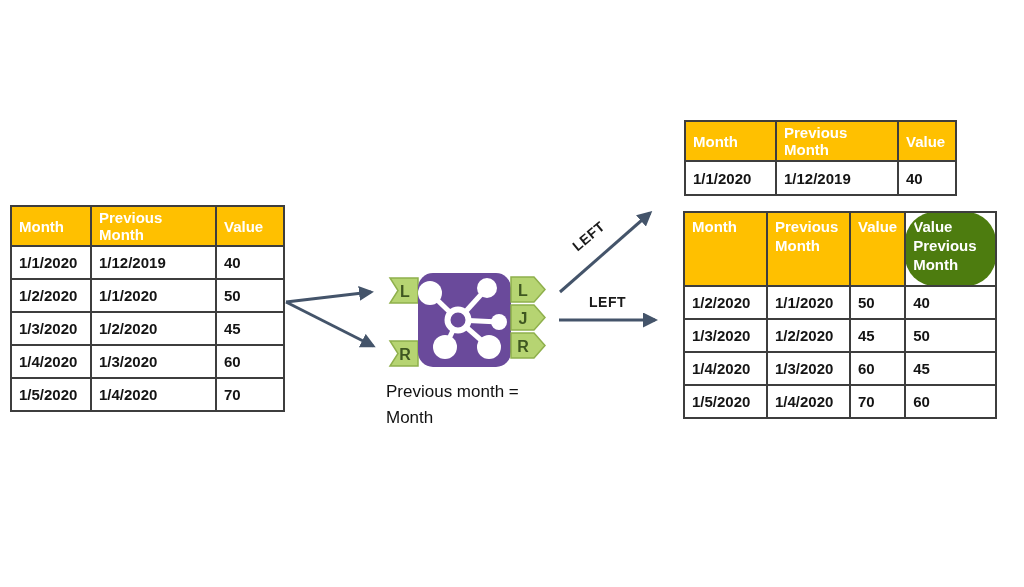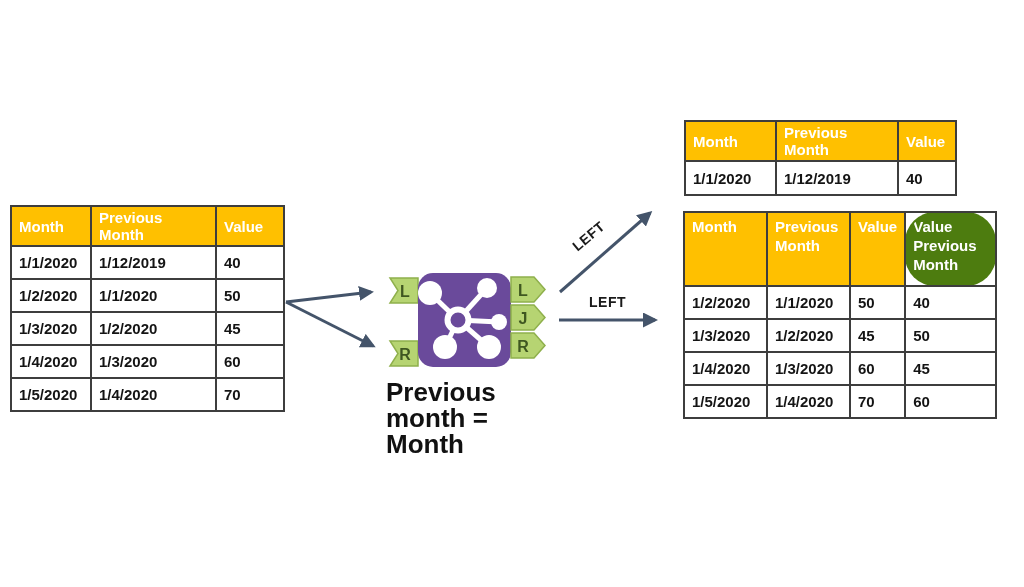--- a/index.html
+++ b/index.html
@@ -63,23 +63,23 @@
     transform: rotate(-40deg);
   }
   #join-arrow-label {
     left: 589px; top: 294px;
   }
   #tool-svg { position: absolute; left: 388px; top: 270px; }
   #tool-caption {
     position: absolute;
     left: 386px; top: 379px;
     width: 190px;
-    font-size: 26px;
+    font-size: 17px;
     line-height: 26px;
-    font-weight: 700;
+    font-weight: 400;
     color: #111111;
   }
   .anchor-letter {
     font-family: "Liberation Sans", sans-serif;
     font-size: 16px;
     font-weight: 700;
     fill: #3F5721;
   }
 </style>
 </head>

